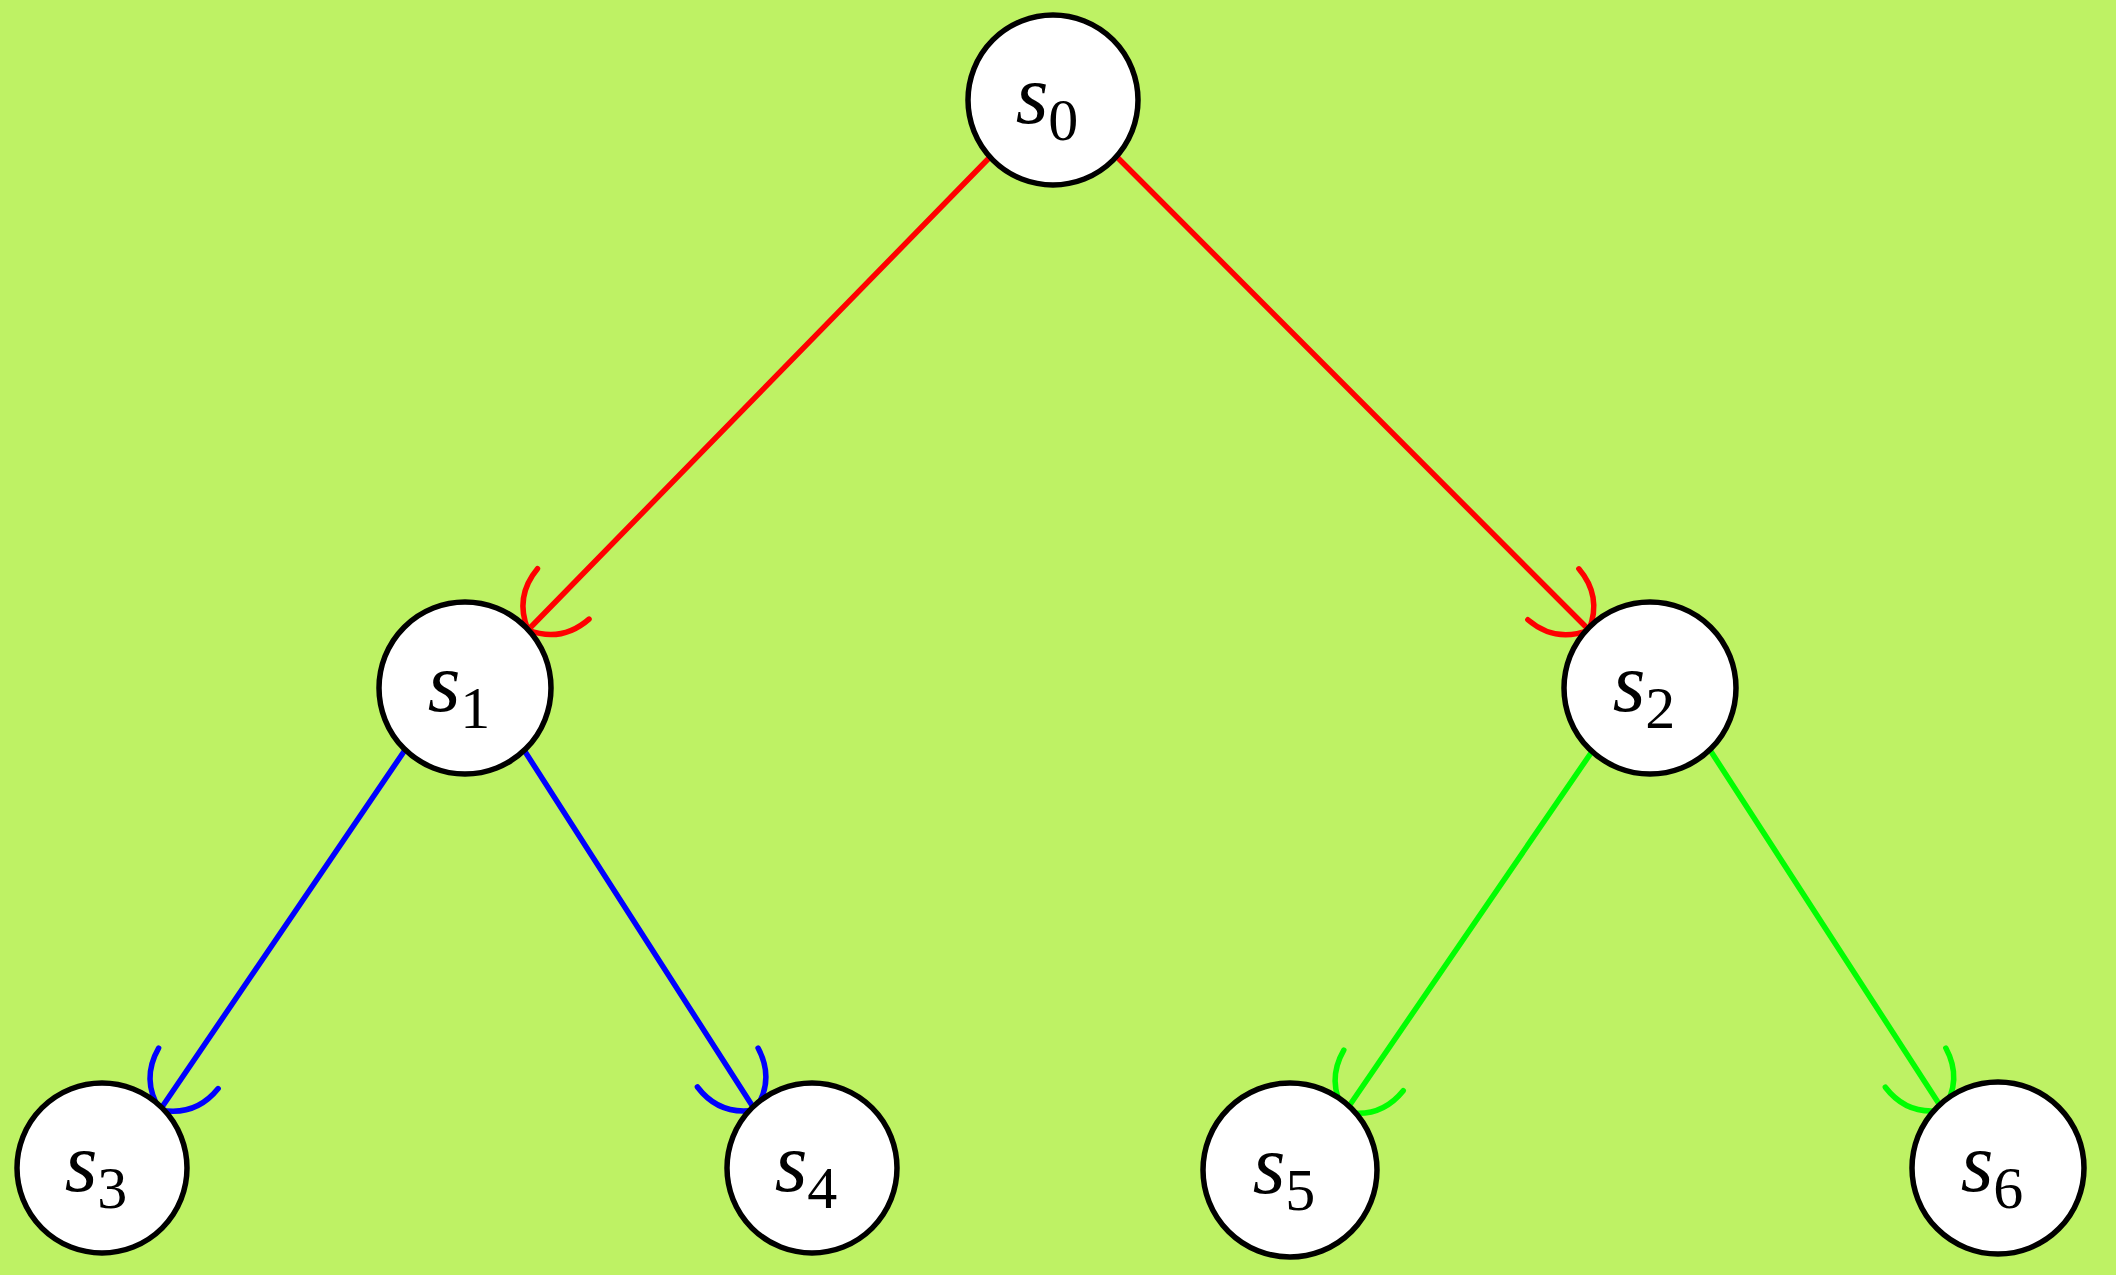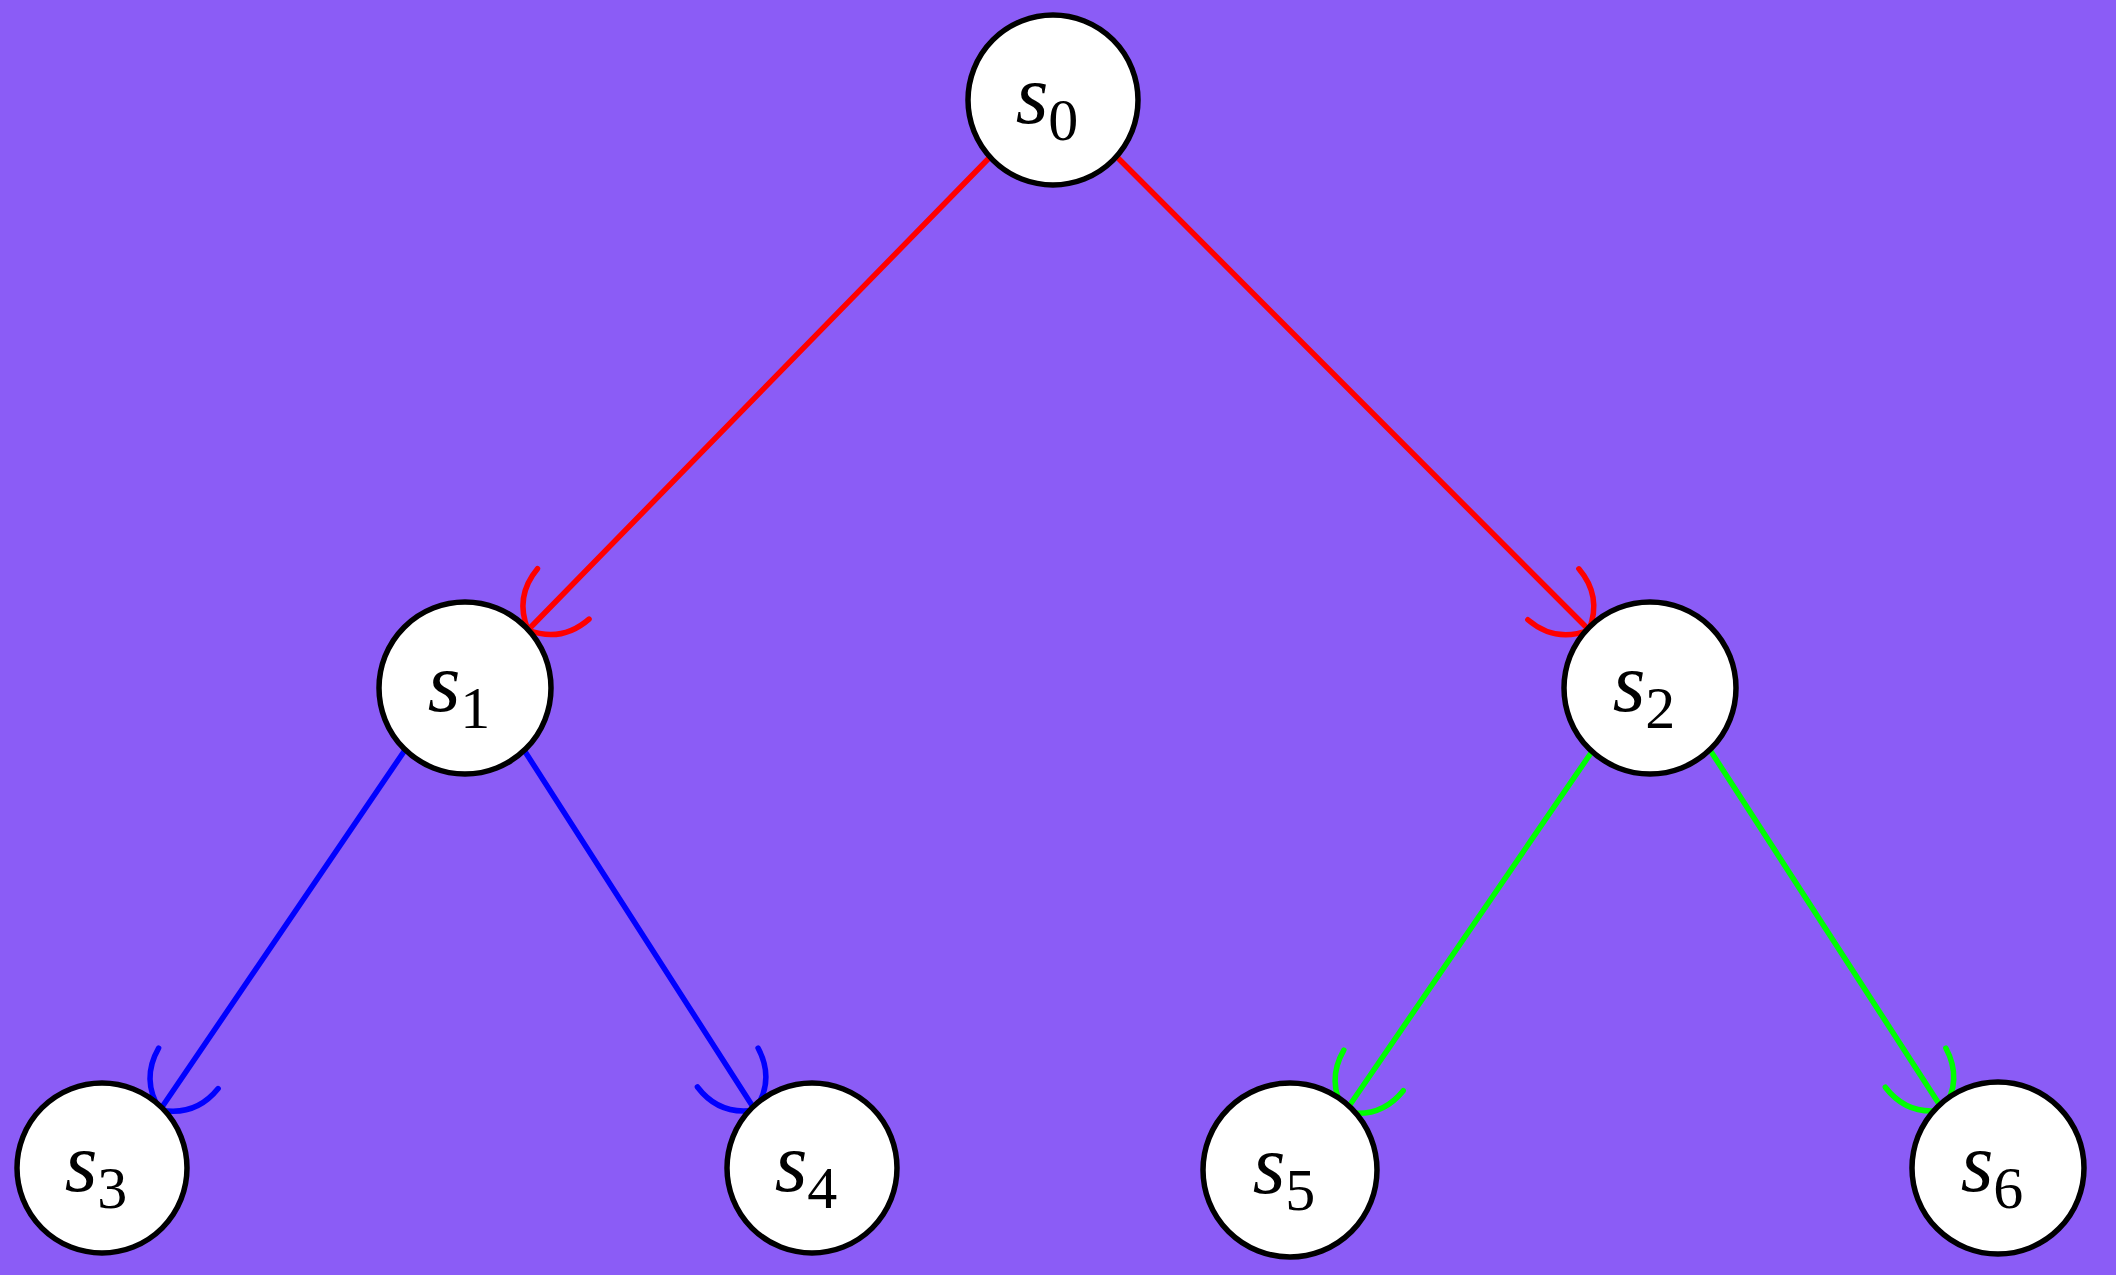--- a/index.html
+++ b/index.html
@@ -5,21 +5,21 @@
 <style>
   html, body {
     margin: 0;
     padding: 0;
     background: #ffffff;
   }
   #canvas-wrap {
     position: relative;
     width: 2116px;
     height: 1275px;
-    background: #8b5cf6;
+    background: #bef264;
     overflow: hidden;
     font-family: "Liberation Serif", "DejaVu Serif", serif;
   }
   svg#graph {
     display: block;
     width: 2116px;
     height: 1275px;
   }
   .node-circle {
     fill: #ffffff;

